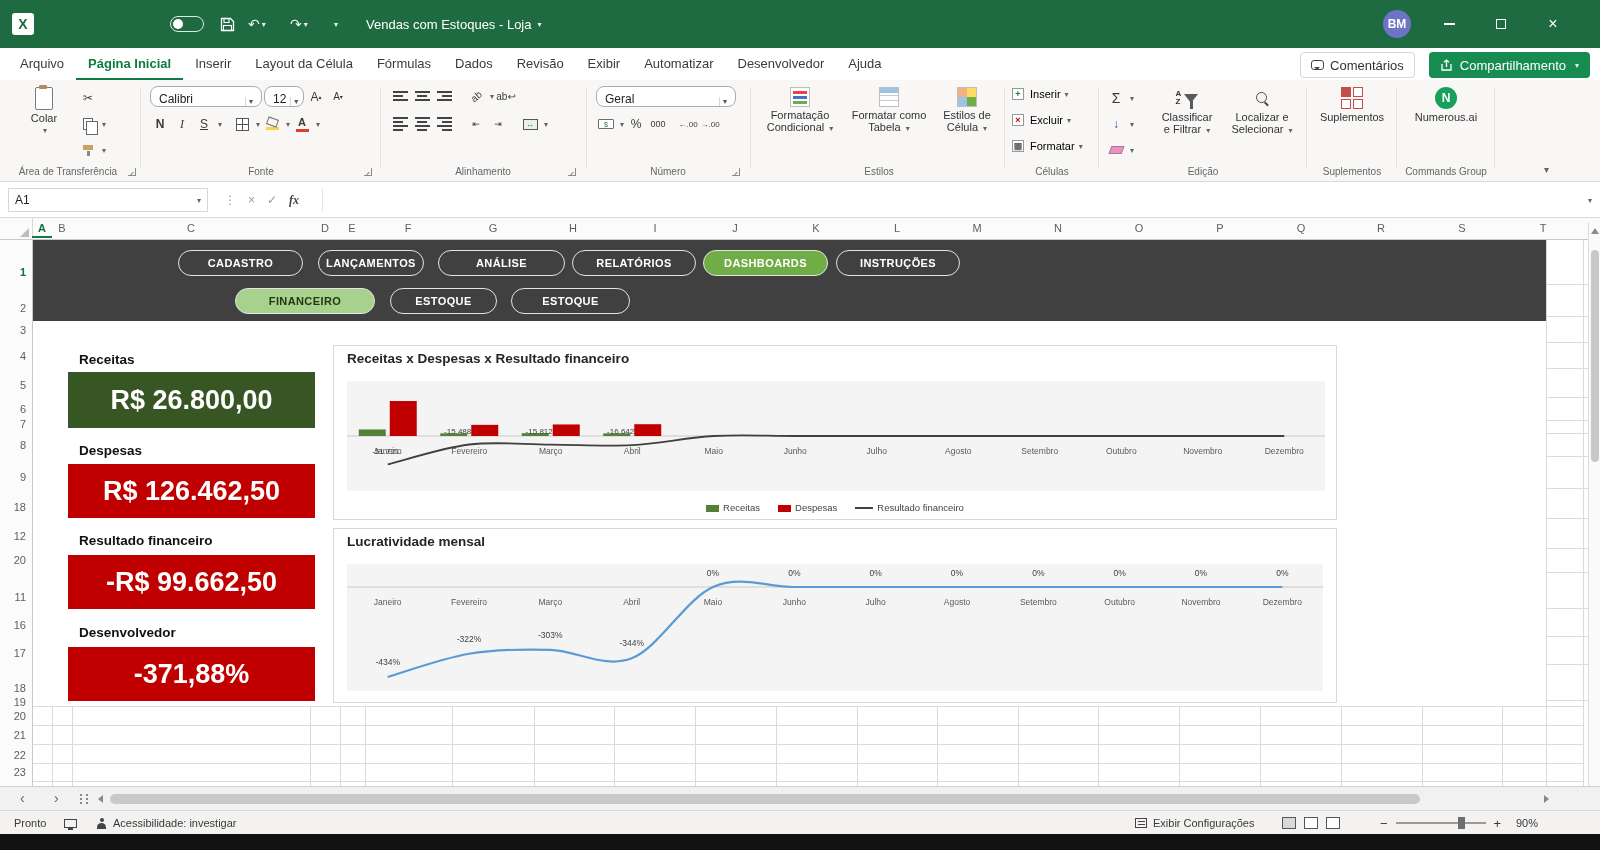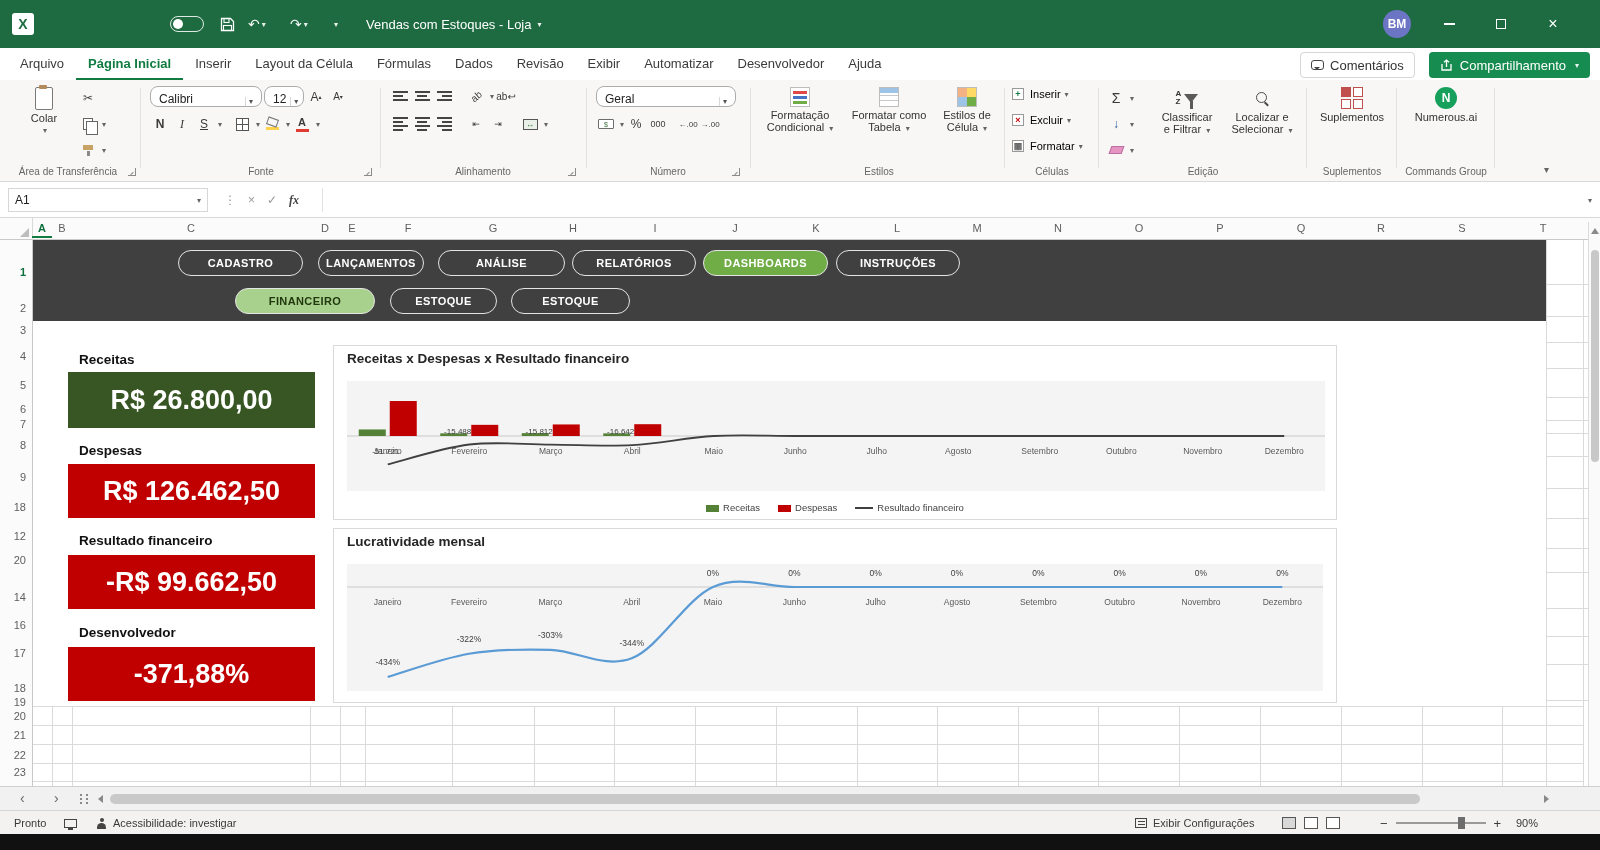--- a/index.html
+++ b/index.html
@@ -652,21 +652,21 @@
         <span class="rowL" style="top: 90px;">3</span>
         <span class="rowL" style="top: 116px;">4</span>
         <span class="rowL" style="top: 145px;">5</span>
         <span class="rowL" style="top: 169px;">6</span>
         <span class="rowL" style="top: 184px;">7</span>
         <span class="rowL" style="top: 205px;">8</span>
         <span class="rowL" style="top: 237px;">9</span>
         <span class="rowL" style="top: 267px;">18</span>
         <span class="rowL" style="top: 296px;">12</span>
         <span class="rowL" style="top: 320px;">20</span>
-        <span class="rowL" style="top: 357px;">14</span>
+        <span class="rowL" style="top: 357px;">11</span>
         <span class="rowL" style="top: 385px;">16</span>
         <span class="rowL" style="top: 413px;">17</span>
         <span class="rowL" style="top: 448px;">18</span>
         <span class="rowL" style="top: 462px;">19</span>
         <span class="rowL" style="top: 476px;">20</span>
         <span class="rowL" style="top: 495px;">21</span>
         <span class="rowL" style="top: 515px;">22</span>
         <span class="rowL" style="top: 532px;">23</span>
       </div>
     </div>

